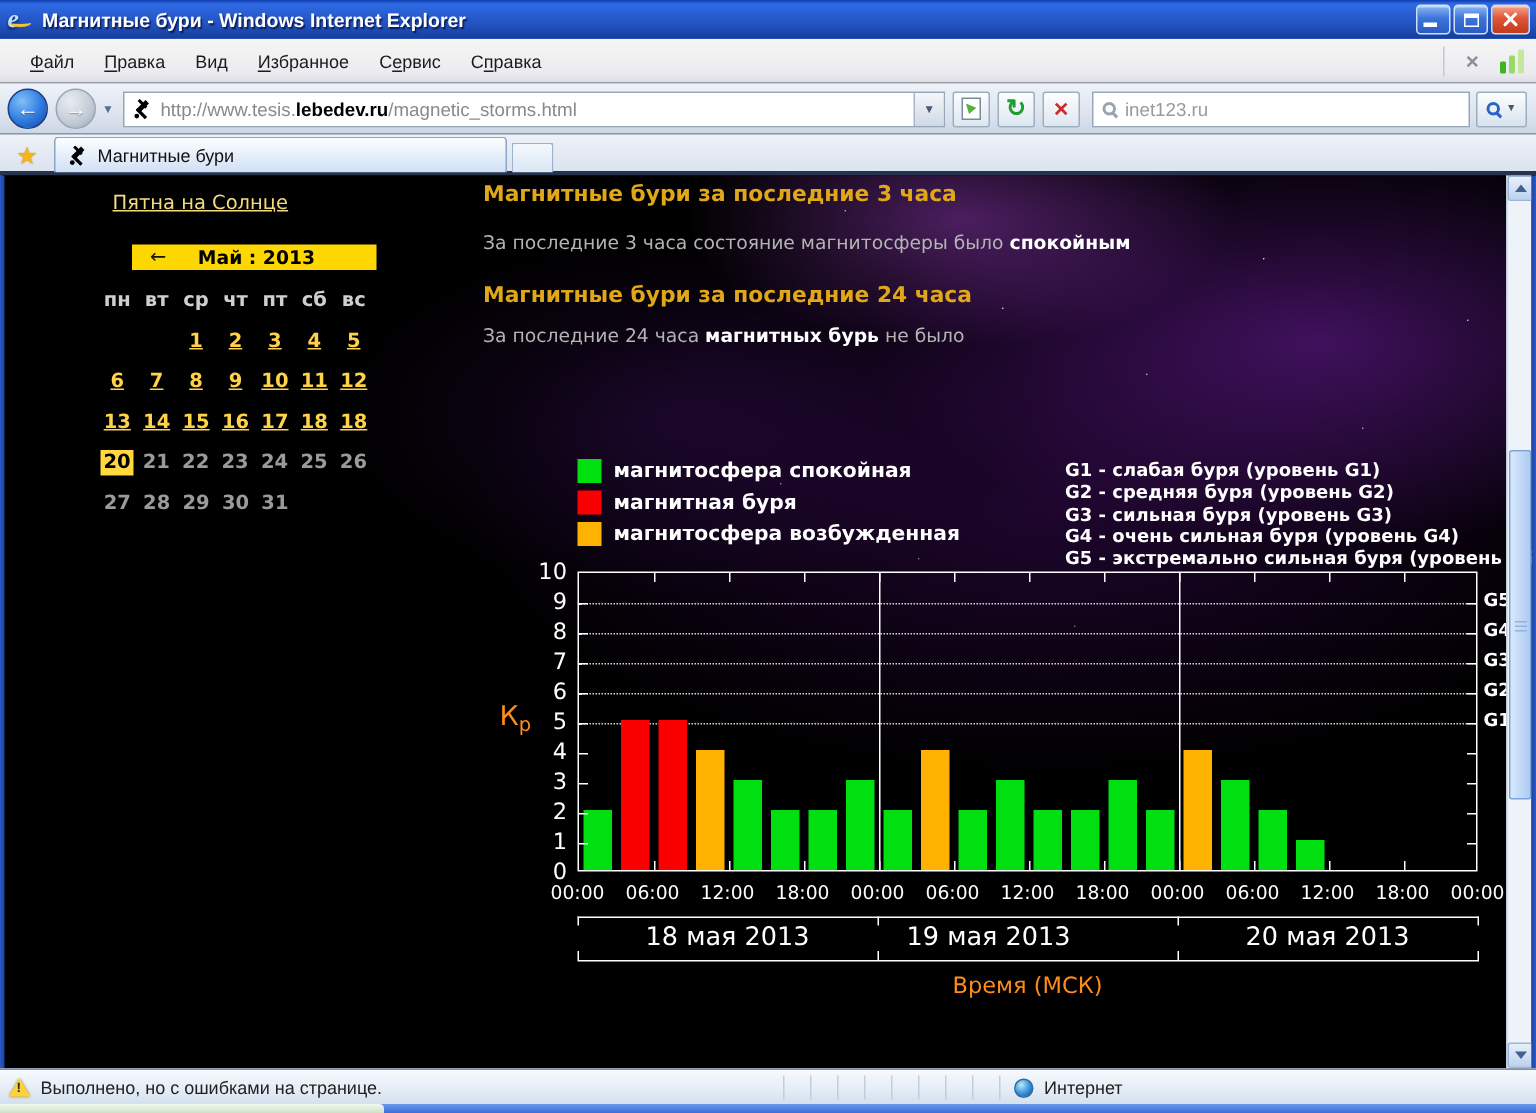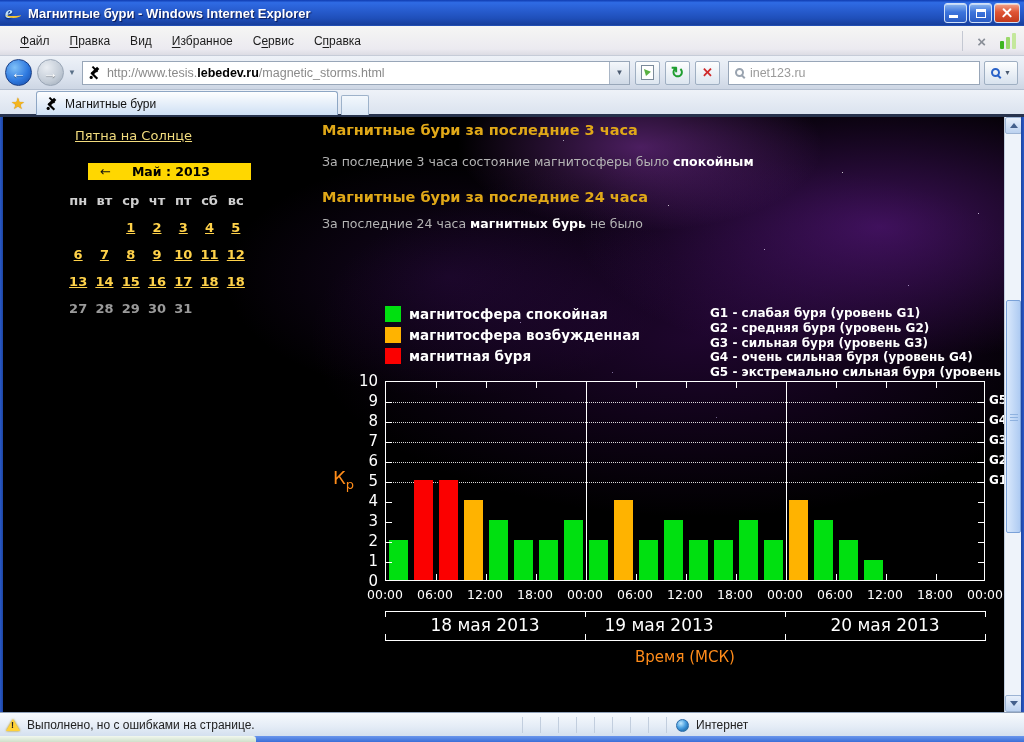--- a/index.html
+++ b/index.html
@@ -329,20 +329,29 @@
           <div class="cal-row">
             <span class="cal-cell cal-link">13</span>
             <span class="cal-cell cal-link">14</span>
             <span class="cal-cell cal-link">15</span>
             <span class="cal-cell cal-link">16</span>
             <span class="cal-cell cal-link">17</span>
             <span class="cal-cell cal-link">18</span>
             <span class="cal-cell cal-link">18</span>
           </div>
           <div class="cal-row">
+            <span class="cal-cell cal-current">20</span>
+            <span class="cal-cell cal-plain">21</span>
+            <span class="cal-cell cal-plain">22</span>
+            <span class="cal-cell cal-plain">23</span>
+            <span class="cal-cell cal-plain">24</span>
+            <span class="cal-cell cal-plain">25</span>
+            <span class="cal-cell cal-plain">26</span>
+          </div>
+          <div class="cal-row">
             <span class="cal-cell cal-plain">27</span>
             <span class="cal-cell cal-plain">28</span>
             <span class="cal-cell cal-plain">29</span>
             <span class="cal-cell cal-plain">30</span>
             <span class="cal-cell cal-plain">31</span>
             <span class="cal-cell cal-empty"></span>
             <span class="cal-cell cal-empty"></span>
           </div>
         </div>
     </div>
@@ -355,26 +364,26 @@
     <div class="section-p" style="top:99px;">
       <span>За последние 24 часа </span><b>магнитных бурь</b><span> не было</span>
     </div>
 
     <div class="legend">
         <div class="legend-row">
           <span class="legend-swatch" style="background: rgb(0, 224, 16);"></span>
           <span class="legend-label">магнитосфера спокойная</span>
         </div>
         <div class="legend-row">
+          <span class="legend-swatch" style="background: rgb(251, 0, 0);"></span>
+          <span class="legend-label">магнитная буря</span>
+        </div>
+        <div class="legend-row">
           <span class="legend-swatch" style="background: rgb(255, 179, 0);"></span>
           <span class="legend-label">магнитосфера возбужденная</span>
-        </div>
-        <div class="legend-row">
-          <span class="legend-swatch" style="background: rgb(251, 0, 0);"></span>
-          <span class="legend-label">магнитная буря</span>
         </div>
       </div>
     <div class="g-levels">
         <div>G1 - слабая буря (уровень G1)</div>
         <div>G2 - средняя буря (уровень G2)</div>
         <div>G3 - сильная буря (уровень G3)</div>
         <div>G4 - очень сильная буря (уровень G4)</div>
         <div>G5 - экстремально сильная буря (уровень G5)</div>
       </div>
 

